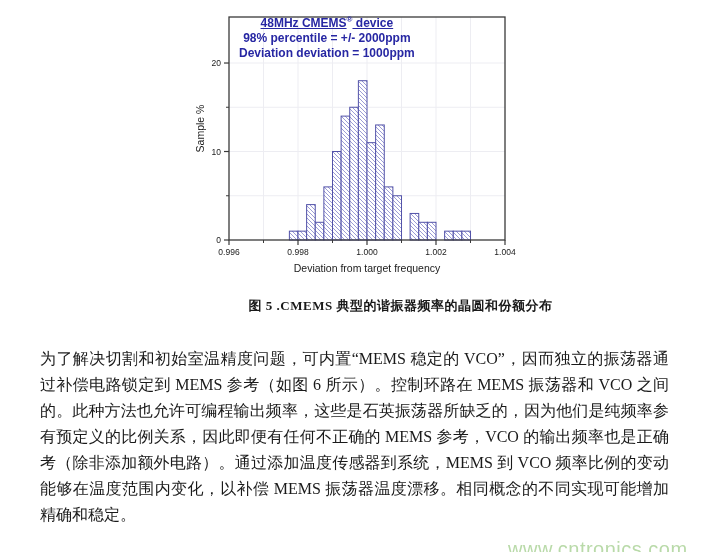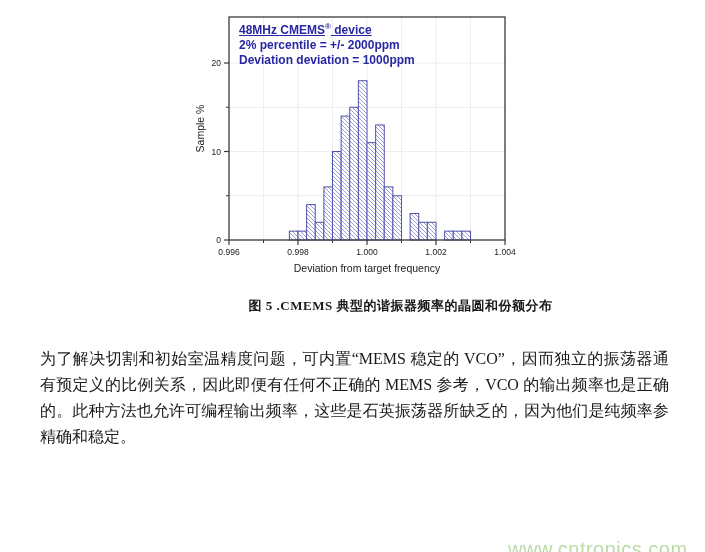--- a/index.html
+++ b/index.html
@@ -10,25 +10,26 @@
     overflow:hidden;
     font-family:"Liberation Serif","DejaVu Serif",serif;
     color:var(--text-color,#1a1a1a);
   }
   
   .chart-wrap{
     position:absolute;left:193px;top:8px;width:352px;height:268px;
   }
   .chart-wrap svg{position:absolute;left:0;top:0;}
   .annot{
-    position:absolute;left:46px;top:15px;
+    position:absolute;left:46px;top:8px;
     font-family:"Liberation Sans","DejaVu Sans",sans-serif;
     font-weight:bold;font-size:12px;line-height:15px;
     color:var(--annot-color,#2727a3);
     white-space:nowrap;
+    text-align:center;
   }
   .annot .u{text-decoration:underline;}
   .annot sup{font-size:8px;text-decoration:none;line-height:0;}
   
   .caption{
     position:absolute;left:0;top:296px;width:705px;
     text-align:center;
     font-weight:bold;font-size:13px;line-height:20px;
     letter-spacing:0.5px;
     padding-left:48px;
@@ -118,29 +119,32 @@
         <text x="28" y="146.5079365079365" font-size="8.5" text-anchor="end" fill="#1a1a1a" font-family="&quot;Liberation Sans&quot;,&quot;DejaVu Sans&quot;,sans-serif">10</text>
         <line x1="36" y1="55.01587301587301" x2="31" y2="55.01587301587301" stroke="#3a3a3a" stroke-width="1.2"></line>
         <text x="28" y="58.01587301587301" font-size="8.5" text-anchor="end" fill="#1a1a1a" font-family="&quot;Liberation Sans&quot;,&quot;DejaVu Sans&quot;,sans-serif">20</text>
         <line x1="36" y1="187.75396825396825" x2="33" y2="187.75396825396825" stroke="#3a3a3a" stroke-width="1"></line>
         <line x1="36" y1="99.26190476190479" x2="33" y2="99.26190476190479" stroke="#3a3a3a" stroke-width="1"></line>
         <text x="174" y="264" font-size="10.5" text-anchor="middle" fill="#1a1a1a" font-family="&quot;Liberation Sans&quot;,&quot;DejaVu Sans&quot;,sans-serif">Deviation from target frequency</text>
         <text x="11" y="120.5" font-size="10.5" text-anchor="middle" fill="#1a1a1a" font-family="&quot;Liberation Sans&quot;,&quot;DejaVu Sans&quot;,sans-serif" transform="rotate(-90 11 120.5)">Sample %</text>
       </svg>
     <div class="annot">
       <div><span class="u">48MHz CMEMS</span><sup>®</sup><span class="u"> device</span></div>
-      <div>2% percentile = +/- 2000ppm</div>
+      <div>98% percentile = +/- 2000ppm</div>
       <div>Deviation deviation = 1000ppm</div>
     </div>
   </figure>
 
   <div class="caption">图 5 .CMEMS 典型的谐振器频率的晶圆和份额分布</div>
 
   <div class="body-text">
     <div class="para-line">为了解决切割和初始室温精度问题，可内置“MEMS 稳定的 VCO”，因而独立的振荡器通</div>
+    <div class="para-line">过补偿电路锁定到 MEMS 参考（如图 6 所示）。控制环路在 MEMS 振荡器和 VCO 之间</div>
+    <div class="para-line">的。此种方法也允许可编程输出频率，这些是石英振荡器所缺乏的，因为他们是纯频率参</div>
     <div class="para-line">有预定义的比例关系，因此即便有任何不正确的 MEMS 参考，VCO 的输出频率也是正确</div>
-    <div class="para-line">的。此种方法也允许可编程输出频率，这些是石英振荡器所缺乏的，因为他们是纯频率参</div>
+    <div class="para-line">考（除非添加额外电路）。通过添加温度传感器到系统，MEMS 到 VCO 频率比例的变动</div>
+    <div class="para-line">能够在温度范围内变化，以补偿 MEMS 振荡器温度漂移。相同概念的不同实现可能增加</div>
     <div class="para-line last">精确和稳定。</div>
   </div>
 
   <div class="watermark">www.cntronics.com</div>
 
 </div>
 
 </body></html>

